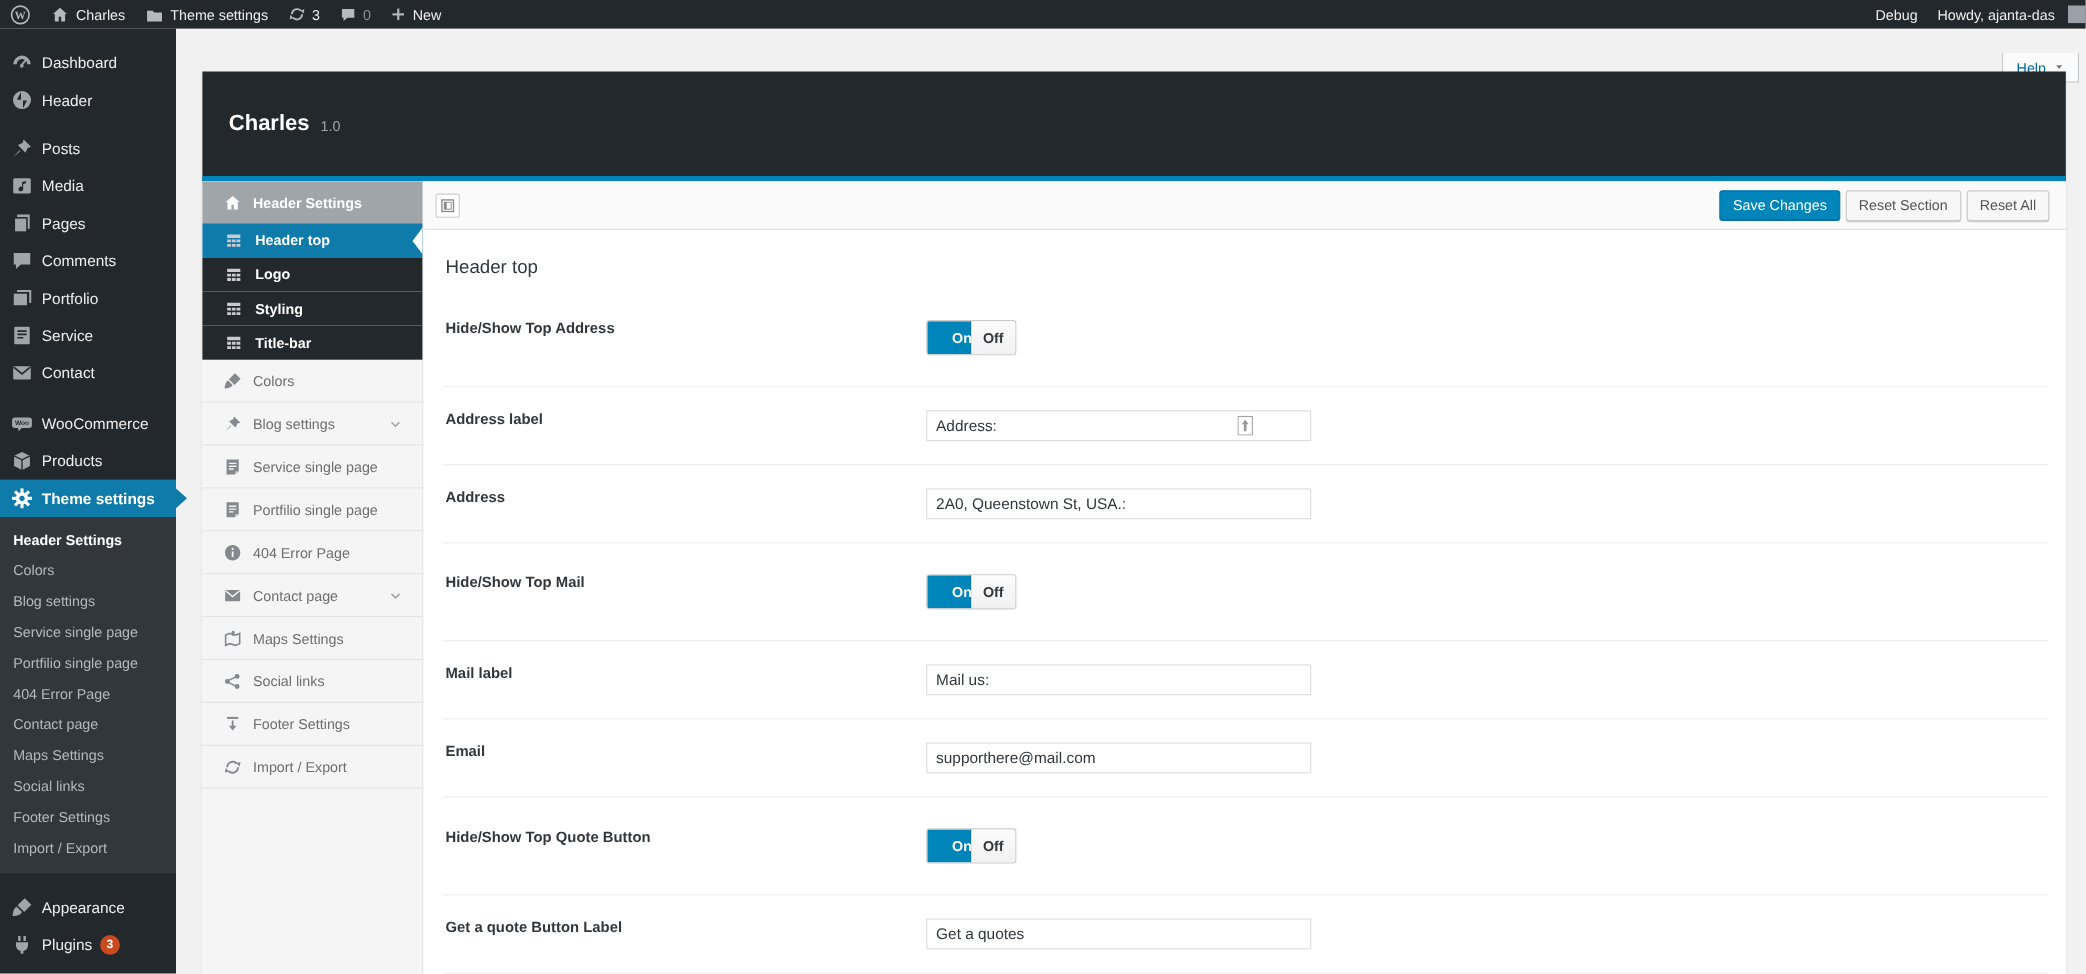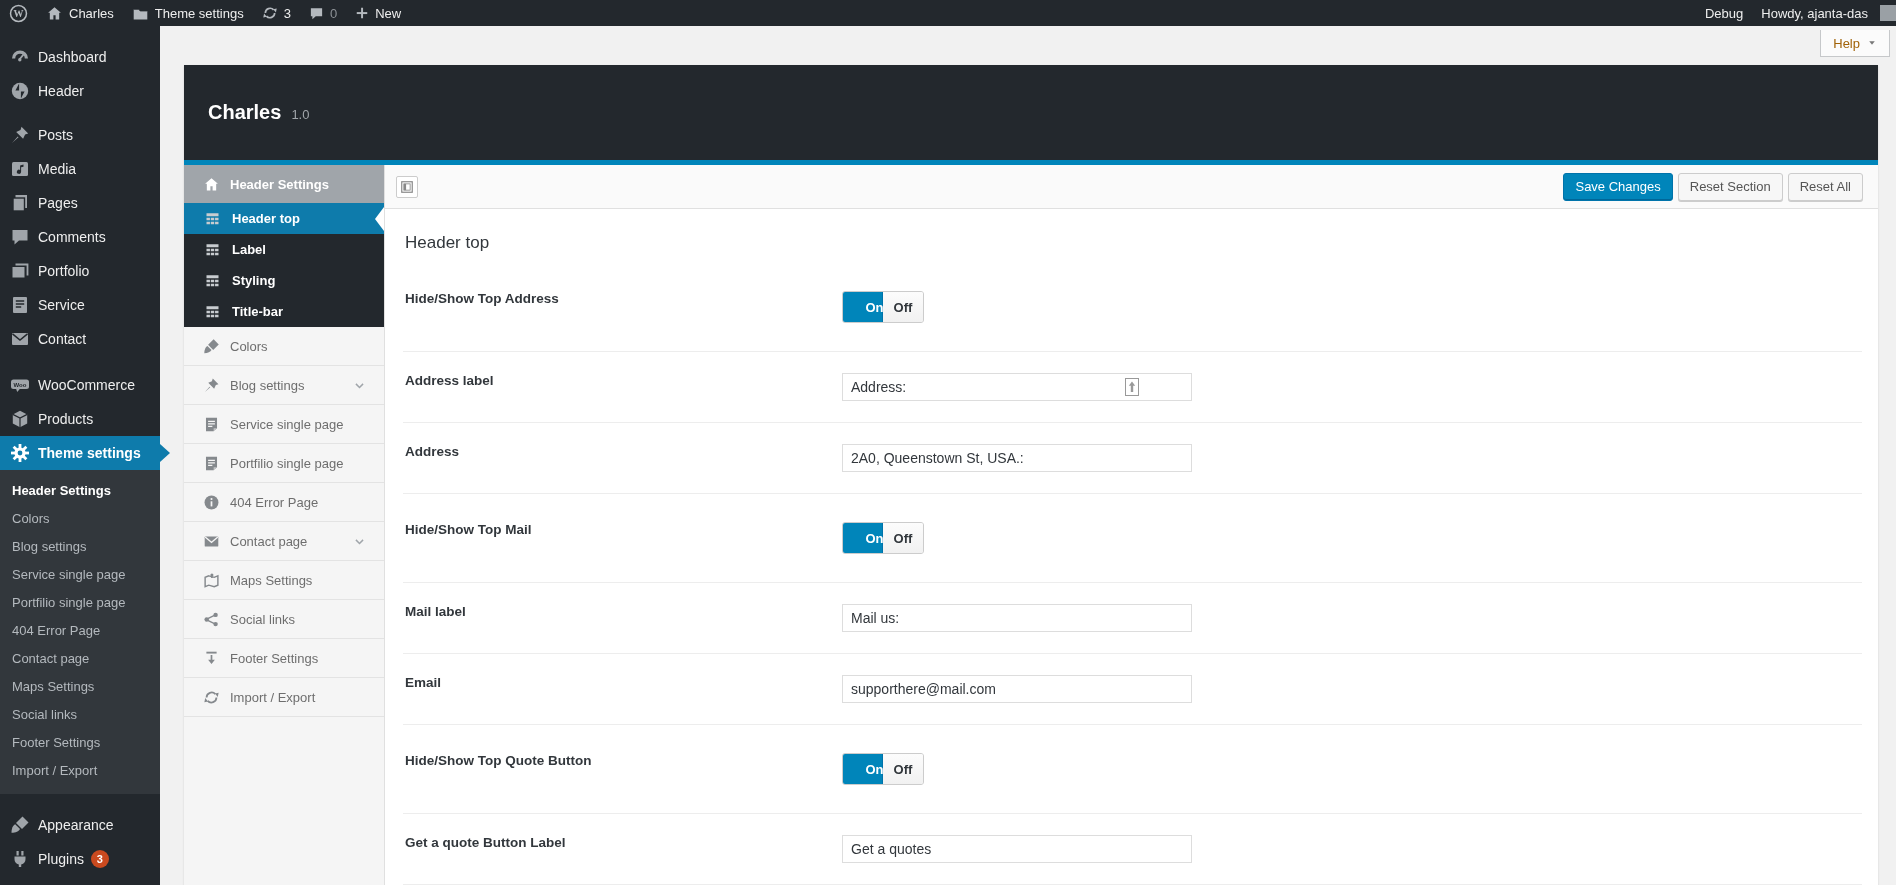--- a/index.html
+++ b/index.html
@@ -28,22 +28,22 @@
   .sb-item.active .ic { color:#fff; }
   .sb-item.active::after { content:""; position:absolute; right:-10px; top:50%; margin-top:-9px;
     border-top:9px solid transparent; border-bottom:9px solid transparent; border-left:10px solid #0e7bab; z-index:60; }
   .sb-submenu { background:#32373c; padding:7px 0 9px 0; }
   .sb-sub-item { display:block; padding:6px 12px; font-size:13px; color:#b4b9be; line-height:16px; cursor:pointer; }
   .sb-sub-item.current { color:#fff; font-weight:bold; }
   .badge { display:inline-flex; align-items:center; justify-content:center; width:18px; height:18px;
     border-radius:50%; background:#ca4a1f; color:#fff; font-size:11px; font-weight:bold; margin-left:7px; }
 
   
-  .help-btn { position:absolute; top:30px; right:6px; height:27px; padding:0 12px;
-    background:#fbfbfb; border:1px solid #c6c8ca; border-top:none; color:#a16207;
+  .help-btn { position:absolute; top:48px; right:6px; height:27px; padding:0 12px;
+    background:#fbfbfb; border:1px solid #c6c8ca; border-top:none; color:#0369a1;
     font-size:13px; display:flex; align-items:center; gap:7px; cursor:pointer; }
   .help-btn .ic { width:10px; height:10px; color:#777; }
 
   
   .panel { position:absolute; left:184px; top:65px; width:1694px; height:840px;
     box-shadow:0 1px 2px rgba(0,0,0,.12); }
   .banner { height:100px; background:#23282d; border-bottom:5px solid #0085ba;
     display:flex; align-items:center; padding-left:24px; }
   .banner-title { color:#fff; font-size:20px; font-weight:bold; }
   .banner-version { color:#a0a5aa; font-size:13px; margin-left:10px; padding-top:4px; }
@@ -408,21 +408,21 @@
       <div class="rnav-sub active">
         <svg class="ic">
             <use href="#i-grid"></use>
           </svg>
         <span>Header top</span>
       </div>
       <div class="rnav-sub">
         <svg class="ic">
             <use href="#i-grid"></use>
           </svg>
-        <span>Label</span>
+        <span>Logo</span>
       </div>
       <div class="rnav-sub">
         <svg class="ic">
             <use href="#i-grid"></use>
           </svg>
         <span>Styling</span>
       </div>
       <div class="rnav-sub">
         <svg class="ic">
             <use href="#i-grid"></use>

